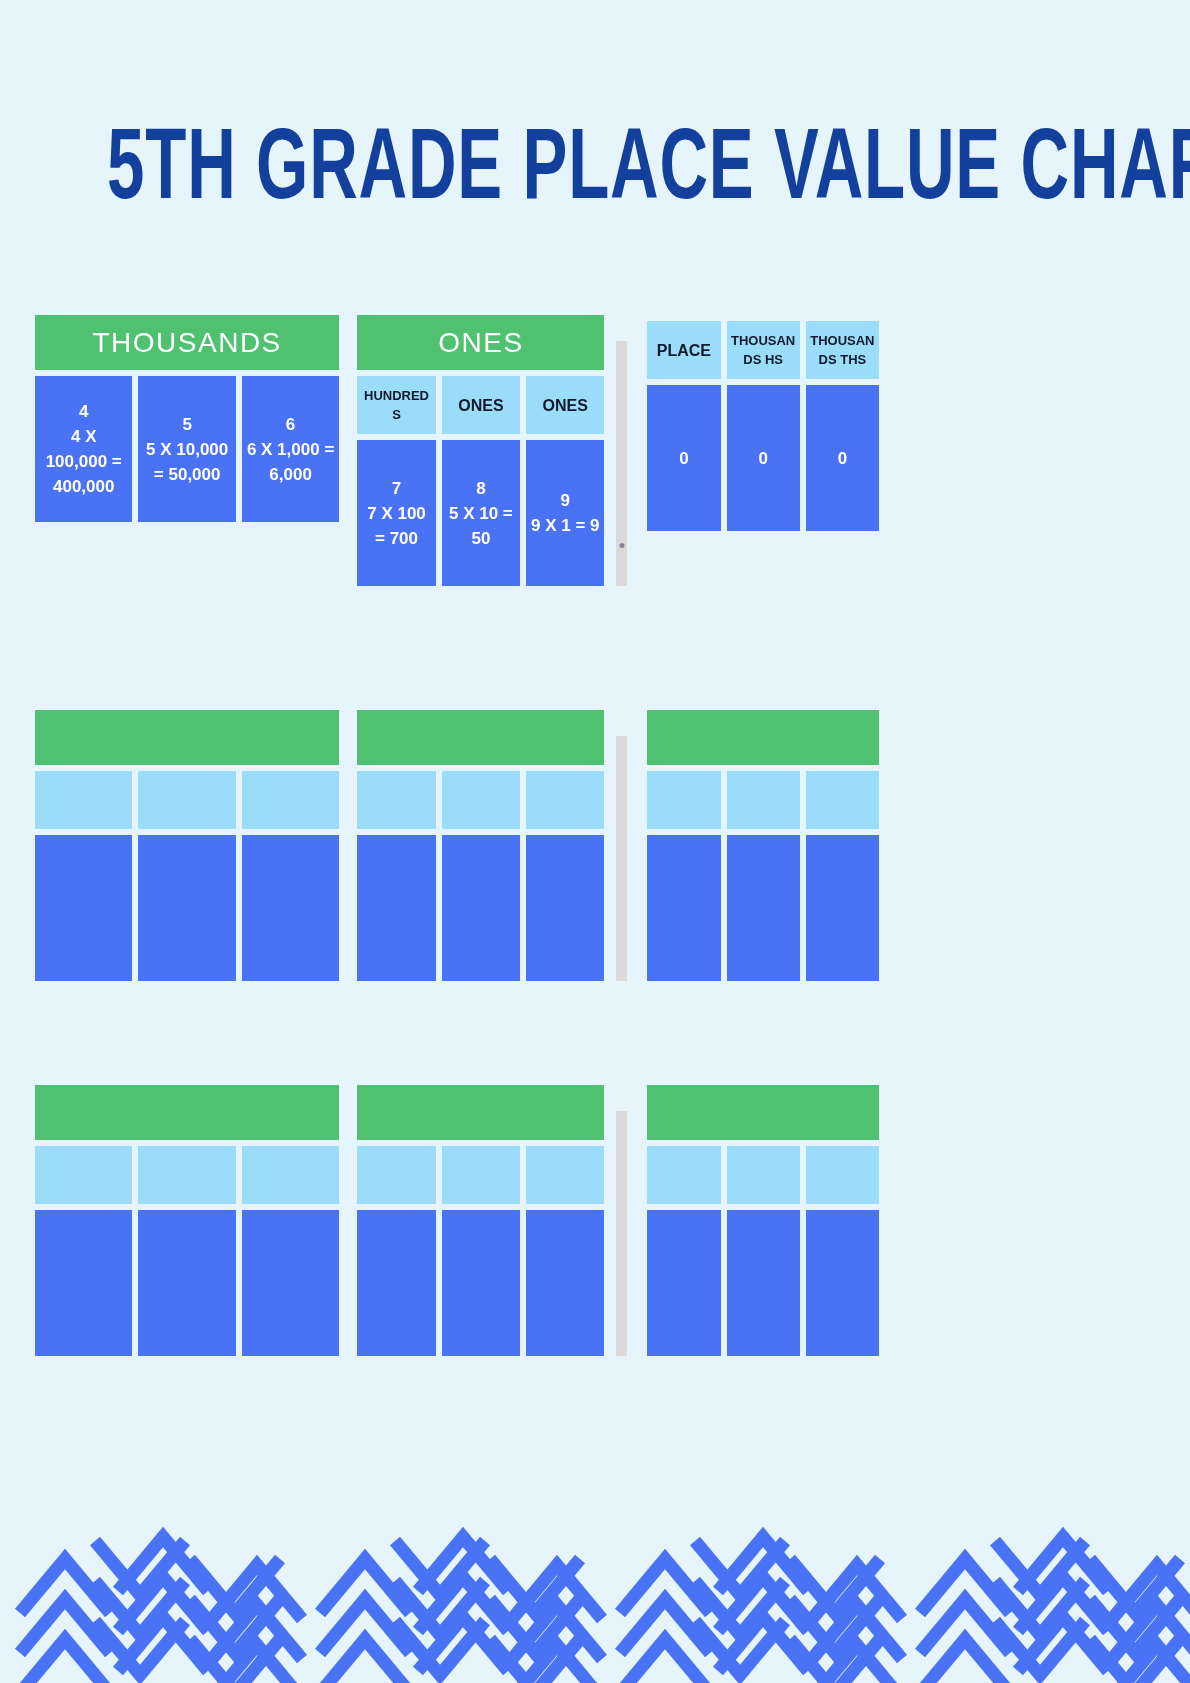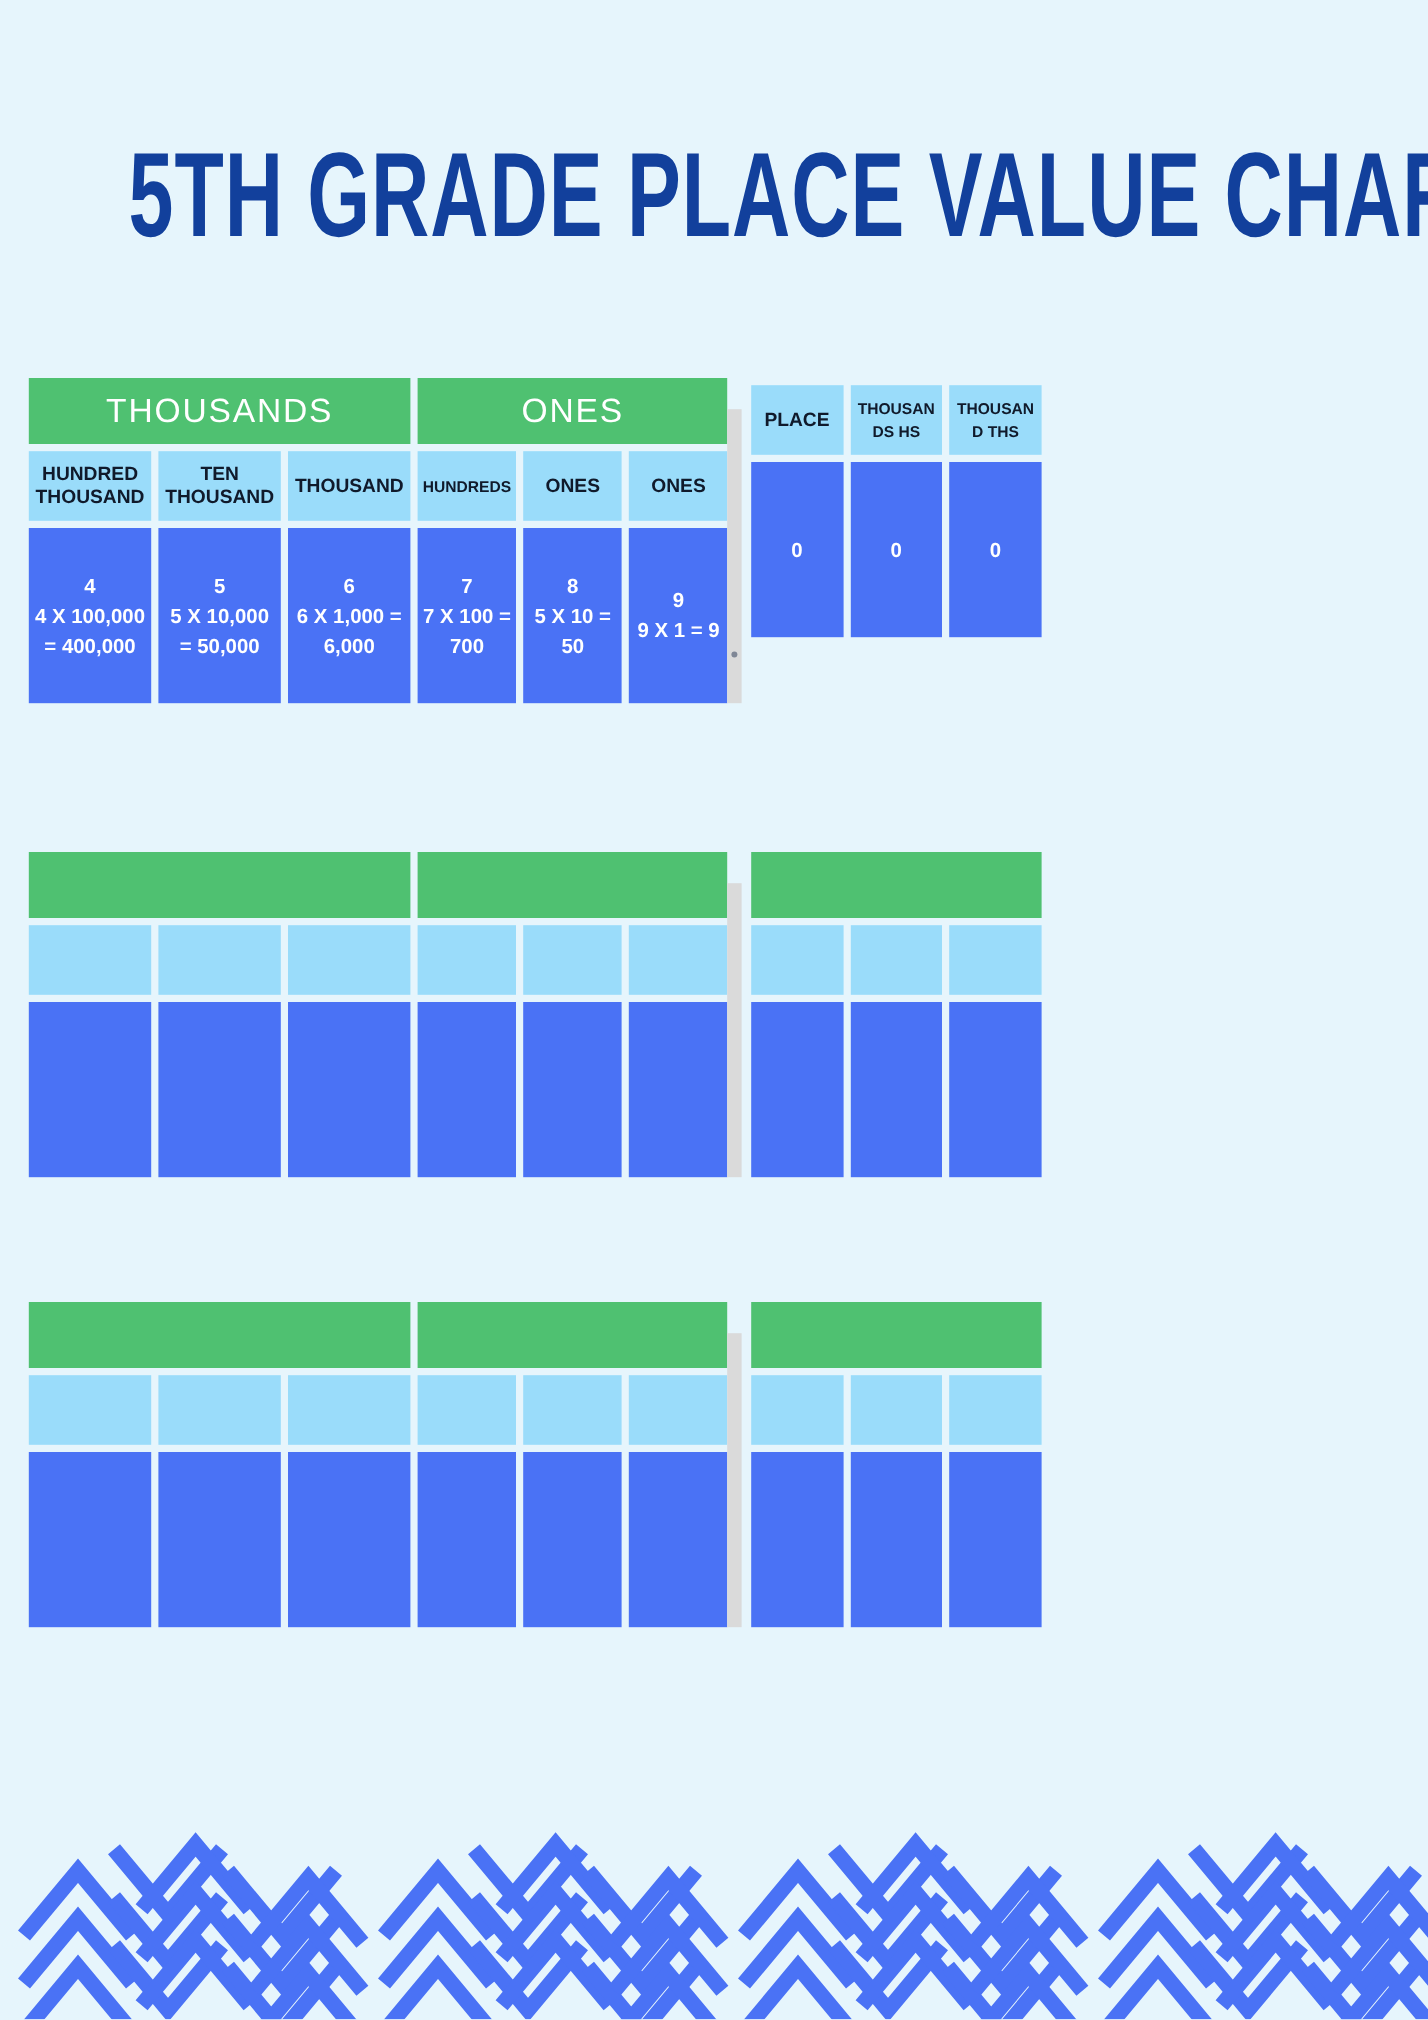--- a/index.html
+++ b/index.html
@@ -33,24 +33,24 @@
     letter-spacing: 1px;
     color: #12409c;
     transform: scaleX(0.82) scaleY(1.22);
     transform-origin: center top;
     white-space: nowrap;
   }
 
   
   .table-block {
     position: absolute;
-    left: 24px;
+    left: 35px;
     width: 844px;
     display: flex;
-    gap: 0;
+    gap: 12px;
   }
 
   
   .group {
     display: flex;
     flex-direction: column;
   }
   .group-thousands { width: 394px; margin-right: 6px; }
   .group-ones      { width: 320px; margin-right: 0px; border-radius: 24px; }
   .group-decimals  { width: 300px; margin-left: 8px; }
@@ -153,25 +153,20 @@
 <body>
 
 <div class="page">
 
   <div class="title">5TH GRADE PLACE VALUE CHART</div>
 
   <div class="table-block" style="top:315px;">
 
     <div class="group group-thousands">
       <div class="band">THOUSANDS</div>
-      <div class="subrow">
-        <div class="subcell">HUNDRED THOUSAND</div>
-        <div class="subcell">TEN THOUSAND</div>
-        <div class="subcell">THOUSAND</div>
-      </div>
       <div class="datarow">
         <div class="datacell">4
 4 X 100,000 = 400,000</div>
         <div class="datacell">5
 5 X 10,000 = 50,000</div>
         <div class="datacell">6
 6 X 1,000 = 6,000</div>
       </div>
     </div>
 
@@ -193,21 +188,21 @@
     </div>
 
     <div class="divider">
       <div class="dot"></div>
     </div>
 
     <div class="group group-decimals">
       <div class="subrow">
         <div class="subcell">PLACE</div>
         <div class="subcell small">THOUSANDS HS</div>
-        <div class="subcell small">THOUSAND THS</div>
+        <div class="subcell small">THOUSANDS THS</div>
       </div>
       <div class="datarow">
         <div class="datacell">0</div>
         <div class="datacell">0</div>
         <div class="datacell">0</div>
       </div>
     </div>
   </div>
 
   <div class="table-block blank" style="top:710px;">

